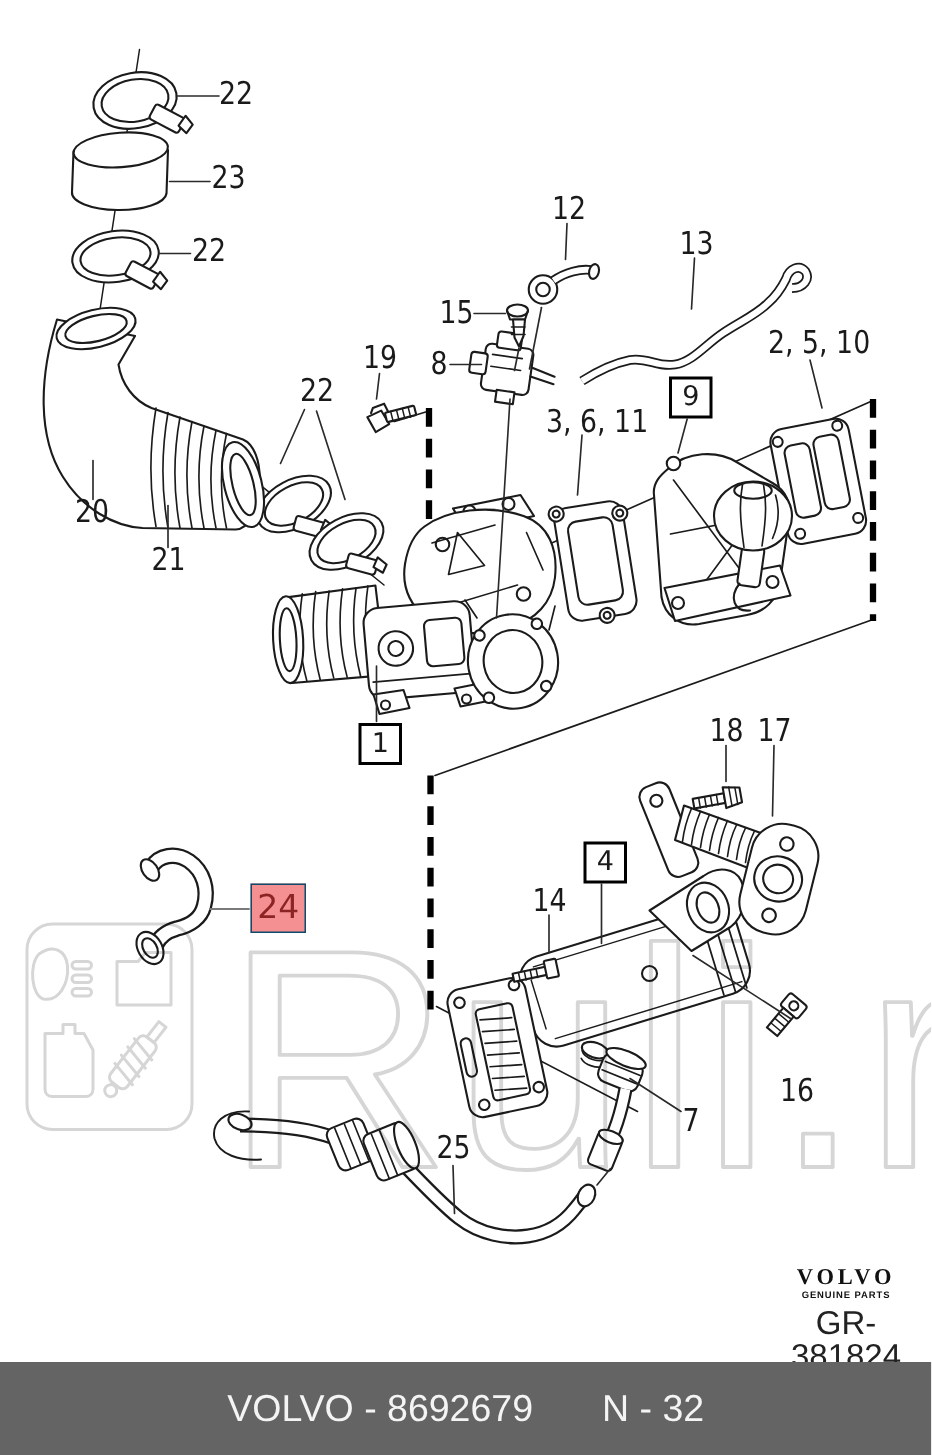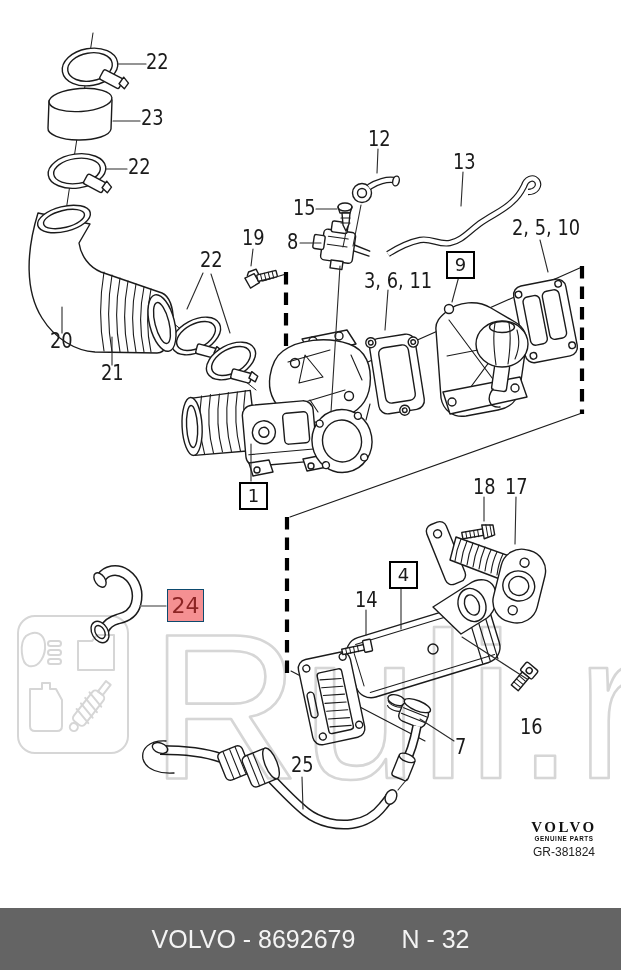--- a/index.html
+++ b/index.html
@@ -10,25 +10,25 @@
   .plabel{position:absolute;color:#1a1a1a;white-space:nowrap;}
   .plabel.plain{font-size:21px;line-height:1;transform:scaleX(.85);transform-origin:left top;
                 font-family:"DejaVu Sans","Liberation Sans",sans-serif;}
   .plabel.boxed{width:25px;height:24px;border:2px solid #000;background:#fff;display:flex;
                 align-items:center;justify-content:center;font-size:18px;line-height:1;
                 font-family:"DejaVu Sans","Liberation Sans",sans-serif;}
   .plabel.highlight{width:37px;height:33px;background:var(--hl-bg,#f59092);color:var(--hl-tx,#8c2424);
                 display:flex;align-items:center;justify-content:center;font-size:22px;line-height:1;
                 border:1px solid #0c4a6e;box-sizing:border-box;
                 font-family:"DejaVu Sans","Liberation Sans",sans-serif;}
-  .brand{position:absolute;left:521px;top:820px;width:86px;text-align:center;color:#111;}
+  .brand{position:absolute;left:521px;top:845px;width:86px;text-align:center;color:#111;}
   .brand-name{font-family:"Liberation Serif",serif;font-weight:700;font-size:15px;
               letter-spacing:2.5px;line-height:1;}
   .brand-tag{font-size:6.3px;font-weight:700;letter-spacing:.6px;margin-top:1px;line-height:1;}
-  .brand-num{font-size:12px;margin-top:4px;line-height:1;color:#222;}
+  .brand-num{font-size:22px;margin-top:4px;line-height:1;color:#222;}
   .footer{position:absolute;left:0;top:908px;width:621px;height:62px;background:var(--ft-bg,#646464);
           display:flex;align-items:center;justify-content:center;gap:46px;color:#f4f4f4;
           font-size:25px;}
 </style>
 </head>
 <body>
 
 <div class="stage" id="stage" style="--hl-bg: #f59092; --hl-tx: #8c2424; --ft-bg: #646464;">
 
   <svg class="artwork" width="621" height="970" viewBox="0 0 621 970">

